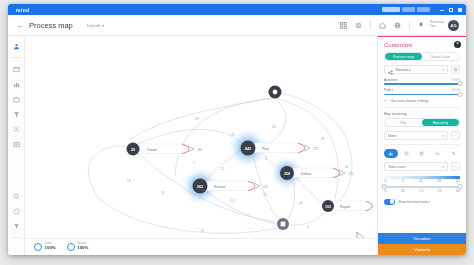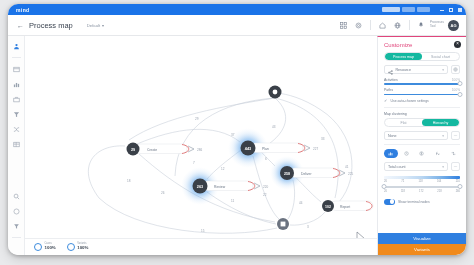--- a/index.html
+++ b/index.html
@@ -13,21 +13,21 @@
     position: relative;
     width: 474px; height: 265px;
     background: #e9eaec;
   }
   
   .window {
     position: absolute;
     left: 8px; top: 4px;
     width: 458px; height: 251px;
     background: #ffffff;
-    border-radius: 10px;
+    border-radius: 3px;
     box-shadow: 0 1px 4px rgba(0,0,0,.28), 0 4px 12px rgba(0,0,0,.14);
     overflow: hidden;
   }
   
   .titlebar {
     position: absolute; left: 0; top: 0;
     width: 458px; height: 11px;
     background: #1a73e8;
     display: flex; align-items: center;
   }

